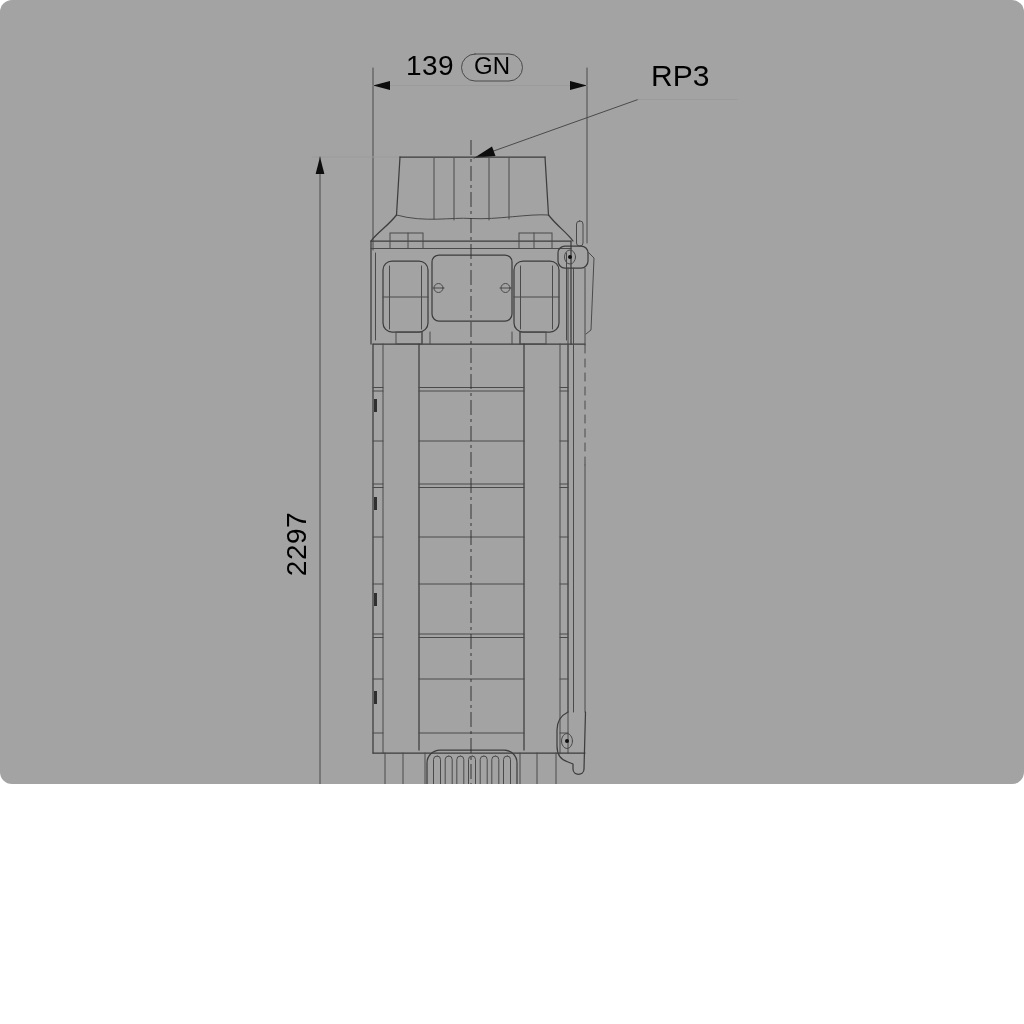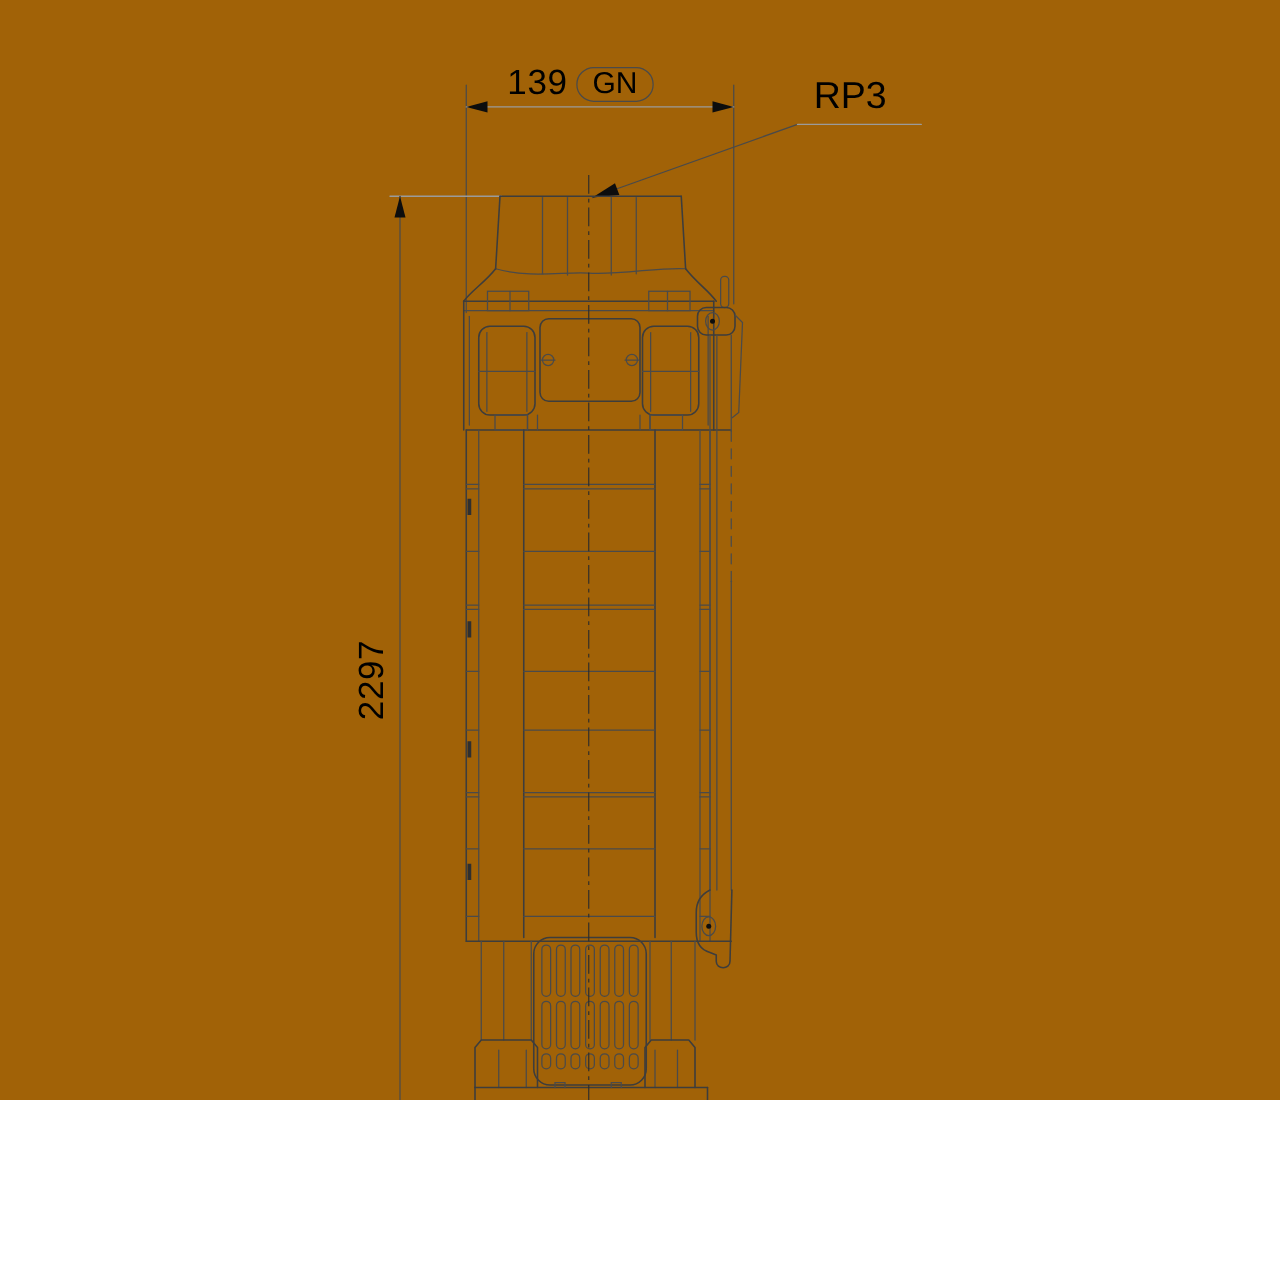--- a/index.html
+++ b/index.html
@@ -1,16 +1,16 @@
 <!DOCTYPE html>
 <html><head>
 <meta charset="utf-8">
 <style>
   html,body{margin:0;padding:0;background:#ffffff;}
-  .page{position:relative;width:1024px;height:880px;background:#a16207;overflow:hidden;}
+  .page{position:relative;width:1024px;height:784px;background:#a3a3a3;overflow:hidden;border-radius:12px;}
   svg{position:absolute;left:0;top:0;}
   
   .s{stroke:#3d3d3d;stroke-width:1.25;fill:none;stroke-linecap:round;stroke-linejoin:round;}
   .t{stroke:#4a4a4a;stroke-width:1;fill:none;stroke-linecap:round;}
   .lt{stroke:#9b9b9b;stroke-width:1.1;fill:none;stroke-linecap:round;}
   .cl{stroke:#2b2b2b;stroke-width:0.9;fill:none;stroke-dasharray:15 4 3 4;}
   .dash{stroke-dasharray:8 6;}
   .ar{fill:#0d0d0d;stroke:none;}
   .w{stroke:#2f2f2f;stroke-width:3;fill:none;}
   text{font-family:"Liberation Sans","DejaVu Sans",sans-serif;fill:#000000;}

